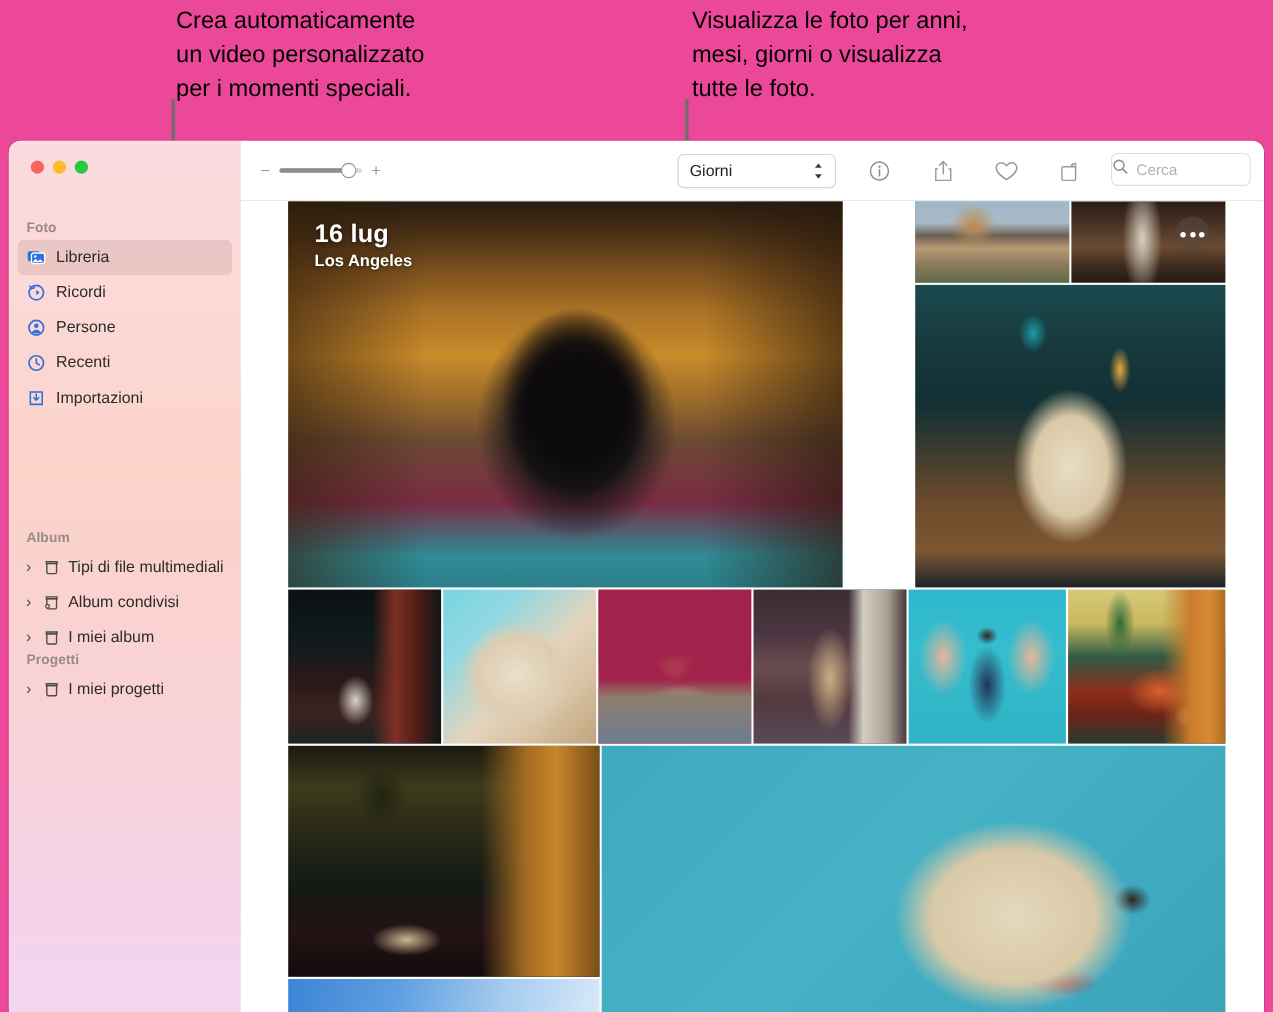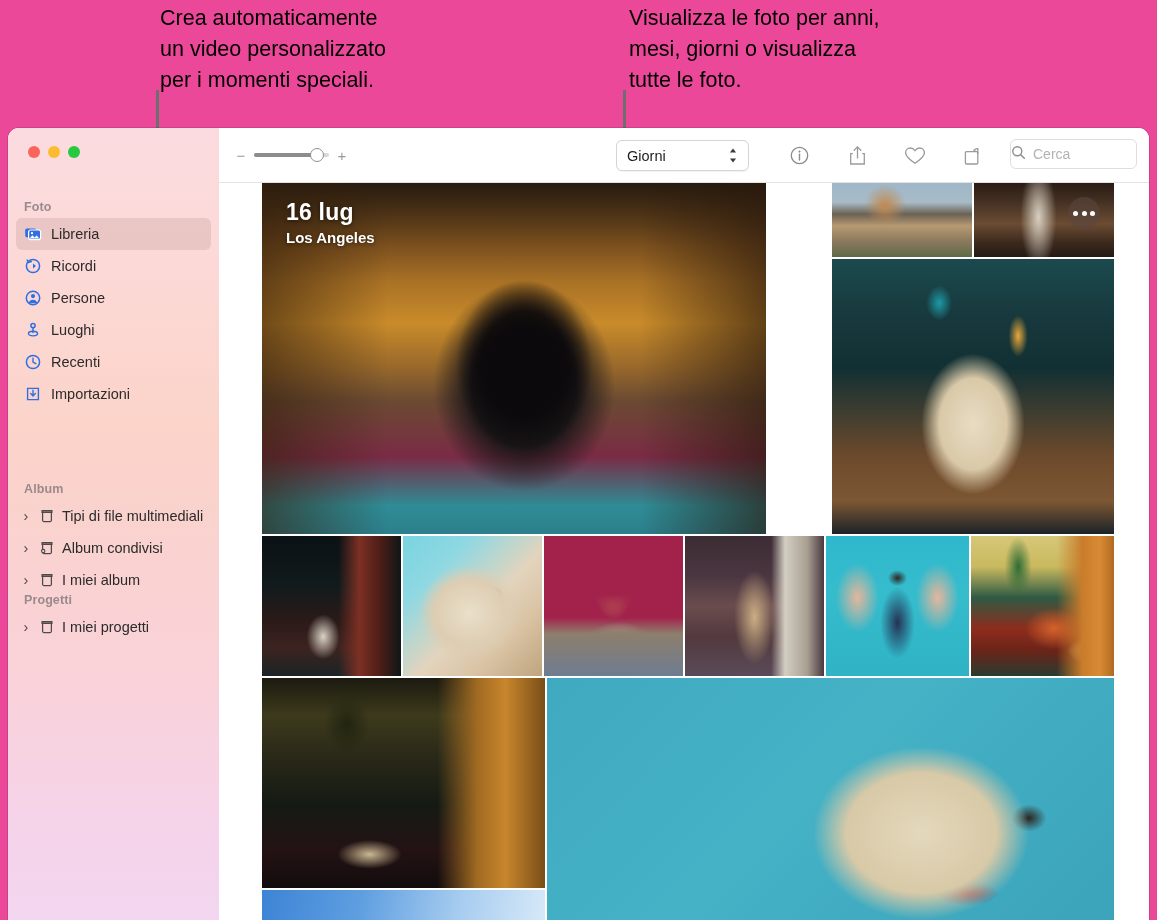--- a/index.html
+++ b/index.html
@@ -110,21 +110,21 @@
   .slider { position: relative; width: 75px; height: 4px; background: #d8d8d8; border-radius: 2px; }
   .slider-fill { position: absolute; left: 0; top: 0; height: 4px; width: 63px; background: #8c8c8c; border-radius: 2px; }
   .slider-knob {
     position: absolute; left: 56px; top: -5px;
     width: 14px; height: 14px; border-radius: 50%;
     background: #fff; border: 1.6px solid #8f8f8f;
   }
 
   .popup {
     position: absolute; left: 397px; top: 12px;
-    width: 133px; height: 31px;
+    width: 144px; height: 31px;
     background: #fff;
     border: 1px solid #d5d5d5;
     border-radius: 6px;
     display: flex; align-items: center;
     padding: 0 10px;
     font-size: 14.5px;
     color: #1d1d1d;
     box-shadow: 0 0.5px 1px rgba(0,0,0,0.05);
   }
   .popup .chev {
@@ -361,30 +361,20 @@
           <span class="sb-ico">
             <svg width="18" height="18" viewBox="0 0 18 18">
                 <circle cx="9" cy="9" r="6.7" fill="none" stroke="#2f6fe0" stroke-width="1.5"></circle>
                 <circle cx="9" cy="7.1" r="2.1" fill="#2f6fe0"></circle>
                 <path d="M4.6 14.2c0.6-2.4 2.3-3.5 4.4-3.5s3.8 1.1 4.4 3.5" fill="#2f6fe0"></path>
               </svg>
           </span>
           <span>Persone</span>
         </div>
 
-        <div class="sb-item">
-          <span class="sb-ico">
-            <svg width="18" height="18" viewBox="0 0 18 18">
-                <circle cx="9" cy="4.6" r="2.1" fill="none" stroke="#2f6fe0" stroke-width="1.5"></circle>
-                <path d="M9 6.8v4.6" stroke="#2f6fe0" stroke-width="1.5" stroke-linecap="round"></path>
-                <ellipse cx="9" cy="12.6" rx="4.6" ry="2.3" fill="none" stroke="#2f6fe0" stroke-width="1.4"></ellipse>
-              </svg>
-          </span>
-          <span>Luoghi</span>
-        </div>
 
 
         <div class="sb-item">
           <span class="sb-ico">
             <svg width="18" height="18" viewBox="0 0 18 18">
                 <circle cx="9" cy="9" r="6.6" fill="none" stroke="#2f6fe0" stroke-width="1.5"></circle>
                 <path d="M9 5.2V9l2.8 1.7" stroke="#2f6fe0" stroke-width="1.4" fill="none" stroke-linecap="round"></path>
               </svg>
           </span>
           <span>Recenti</span>

